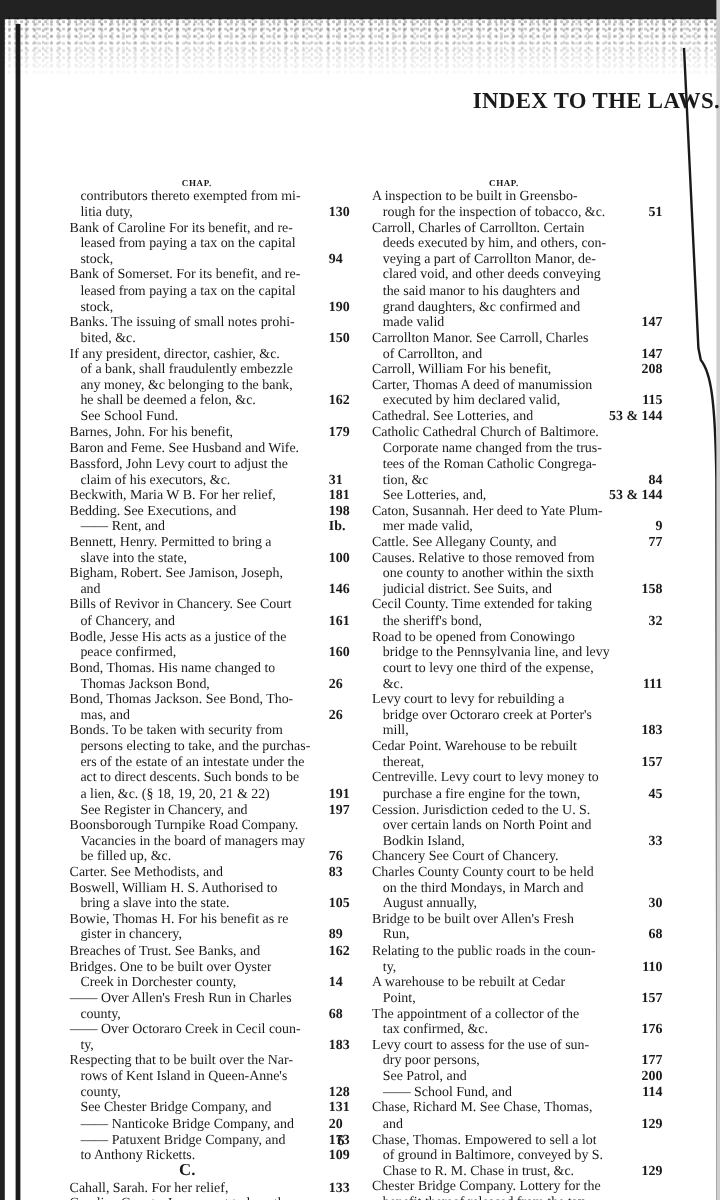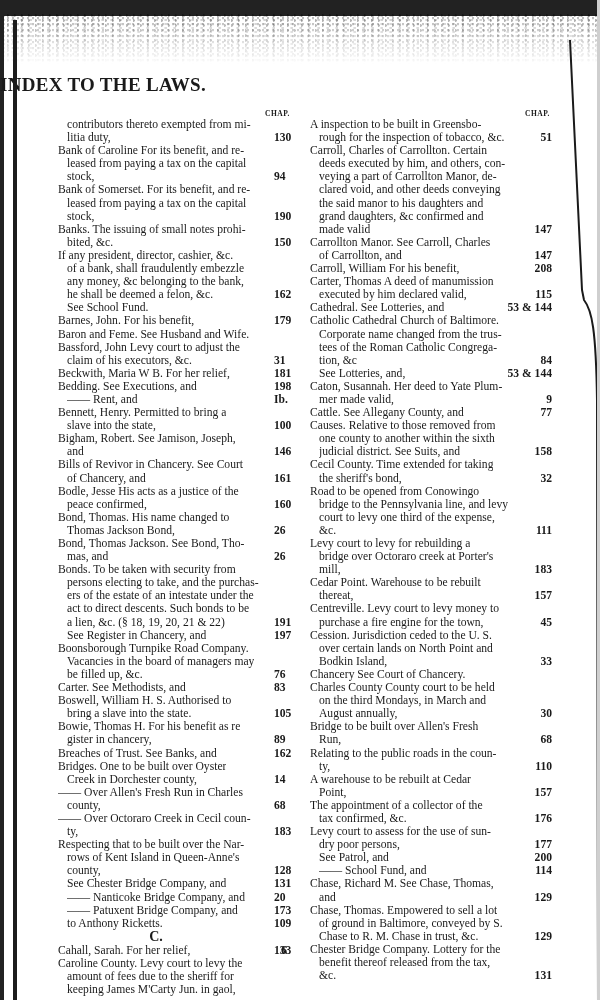--- a/index.html
+++ b/index.html
@@ -29,31 +29,31 @@
   }
   .left-bar2 {
     position: absolute; left: 13px; top: 20px; width: 4px; height: 980px;
     background: #1c1c1c;
   }
   .right-curve {
     position: absolute; right: 0; top: 0; width: 60px; height: 1000px;
   }
   .title {
     position: absolute; left: 0; width: 600px; top: 74px;
-    text-align: left; font-weight: bold; font-size: 19px; letter-spacing: 0.3px;
+    text-align: right; font-weight: bold; font-size: 19px; letter-spacing: 0.3px;
   }
   .column {
     position: absolute; top: 109px;
     font-size: 11.6px; line-height: 13.1px;
   }
   .col-left { left: 38px; width: 266px; }
   .col-right { left: 290px; width: 262px; }
   .chap-head {
-    text-align: right; font-size: 7.5px; font-weight: bold; letter-spacing: 0.5px;
-    height: 9px; line-height: 9px; padding-right: 2px;
+    text-align: center; font-size: 7.5px; font-weight: bold; letter-spacing: 0.5px;
+    height: 9px; line-height: 9px; padding-right: 2px; margin-top: 39px;
   }
   .col-left .chap-head { padding-right: 14px; }
   .entry { position: relative; margin-left: 20px; }
   .line {
     display: flex; justify-content: space-between; align-items: baseline;
     white-space: nowrap; height: 13.1px;
   }
   .line .txt { overflow: hidden; }
   .line .num { min-width: 24px; text-align: right; font-weight: bold; }
   .col-left .line .num { min-width: 30px; text-align: left; padding-left: 4px; }

